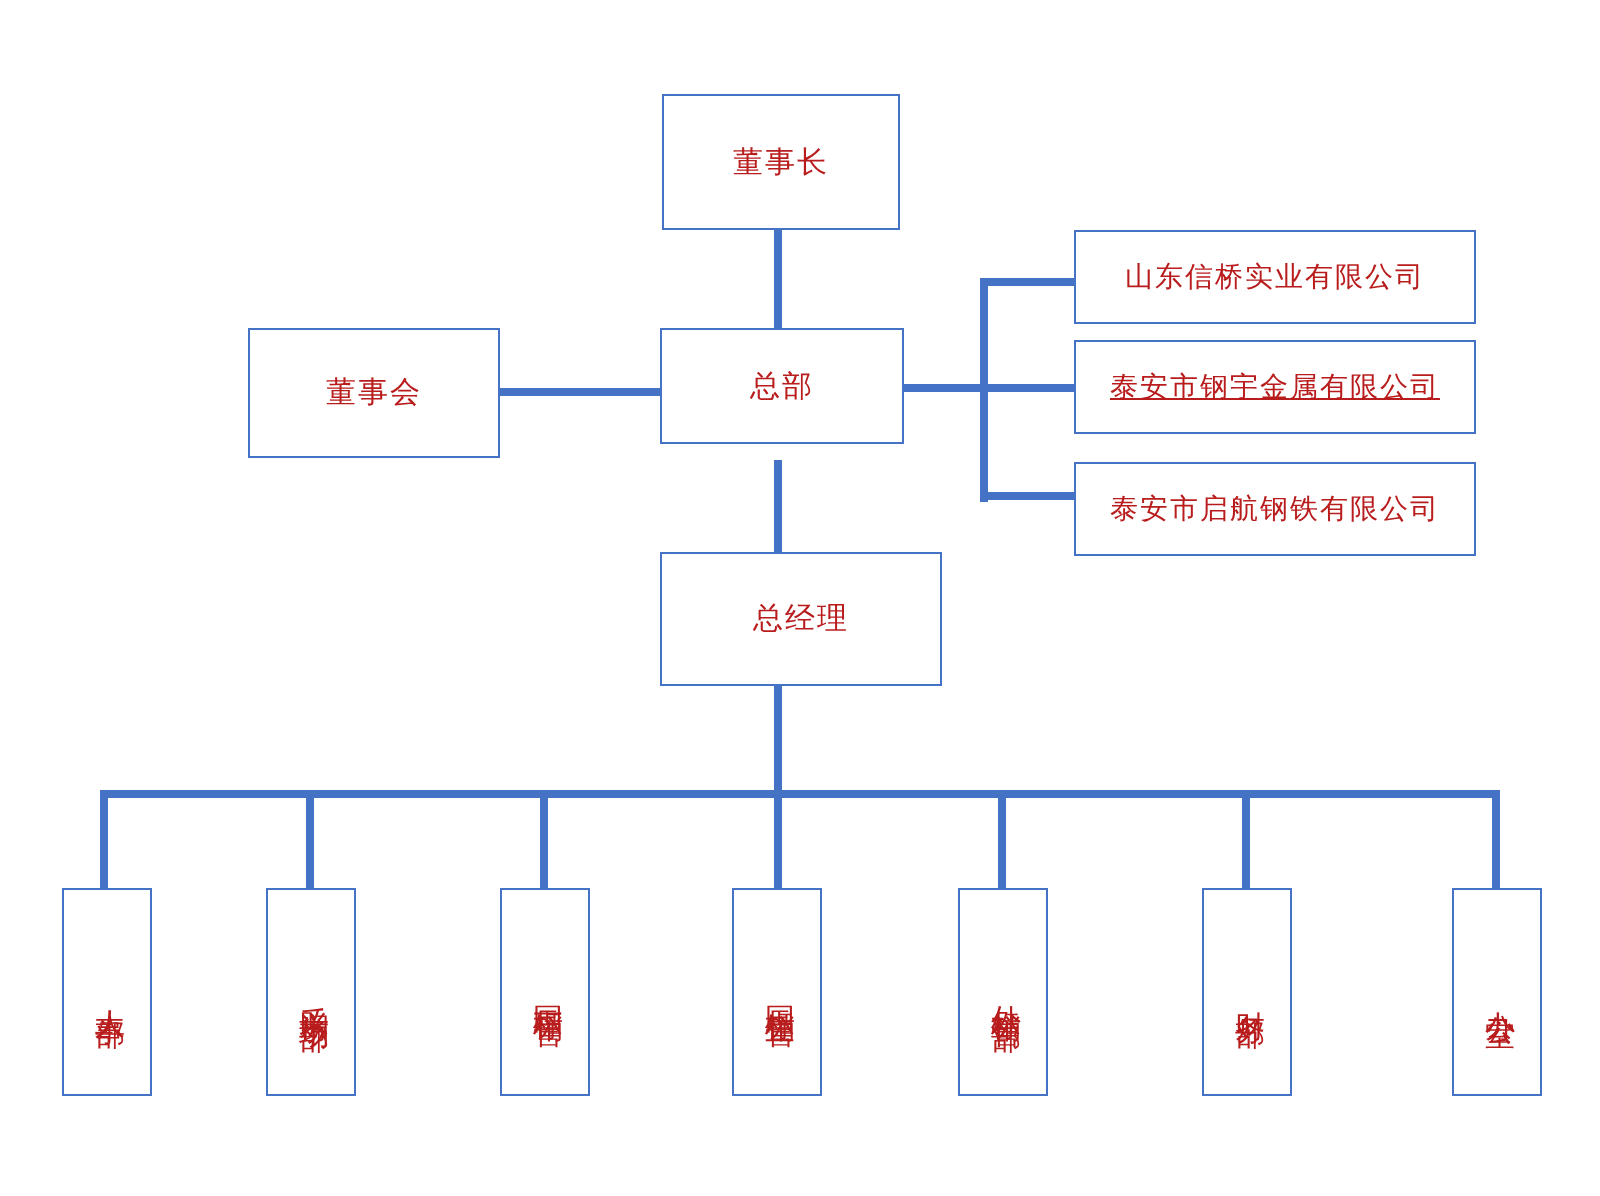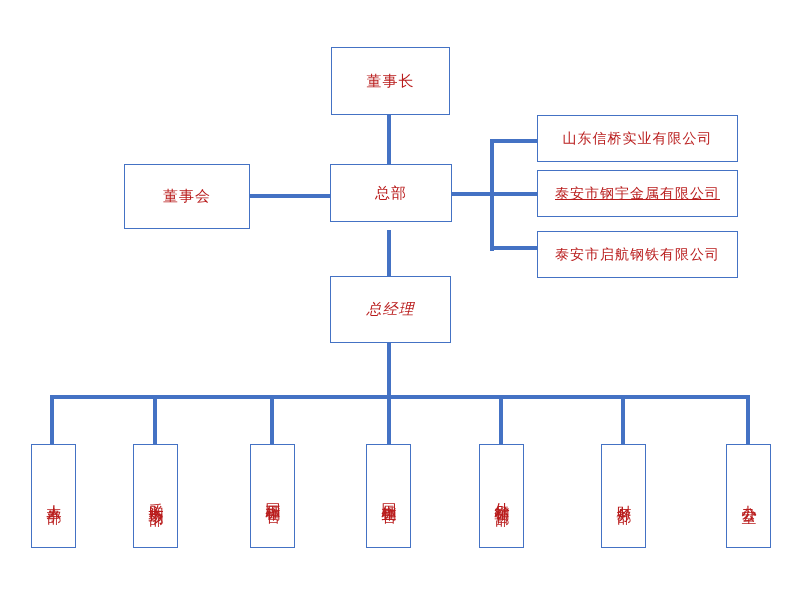--- a/index.html
+++ b/index.html
@@ -21,21 +21,21 @@
     box-sizing:border-box;
     z-index:2;
     text-align:center;
   }
   .line{position:absolute;background:#4472C4;z-index:1;}
 
   
   .chairman{left:331px;top:47px;width:119px;height:68px;}
   .board{left:124px;top:164px;width:126px;height:65px;}
   .hq{left:330px;top:164px;width:122px;height:58px;}
-  .gm{left:330px;top:276px;width:121px;height:67px;font-style:italic;}
+  .gm{left:330px;top:276px;width:141px;height:67px;}
 
   
   .sub{left:537px;width:201px;height:47px;font-size:14px;}
   .s1{top:115px;}
   .s2{top:170px;text-decoration:underline;}
   .s3{top:231px;}
 
   
   .dept{top:444px;width:45px;height:104px;}
   .dept .vtext{

